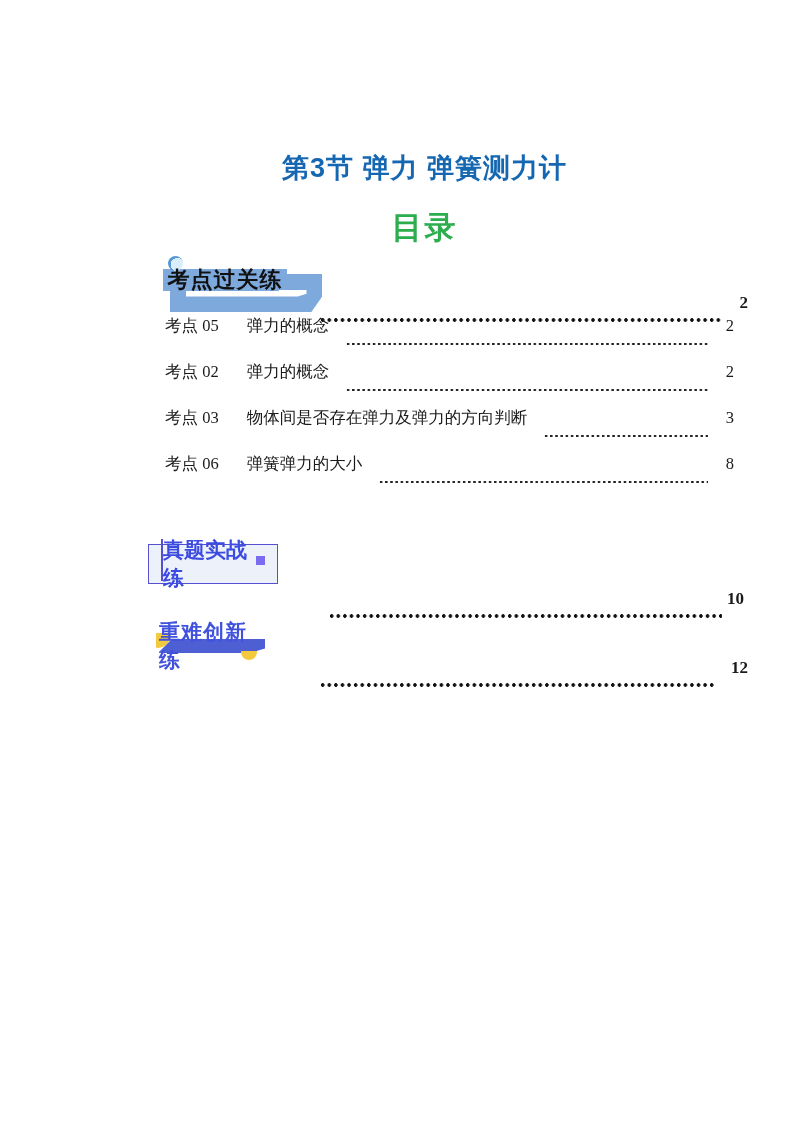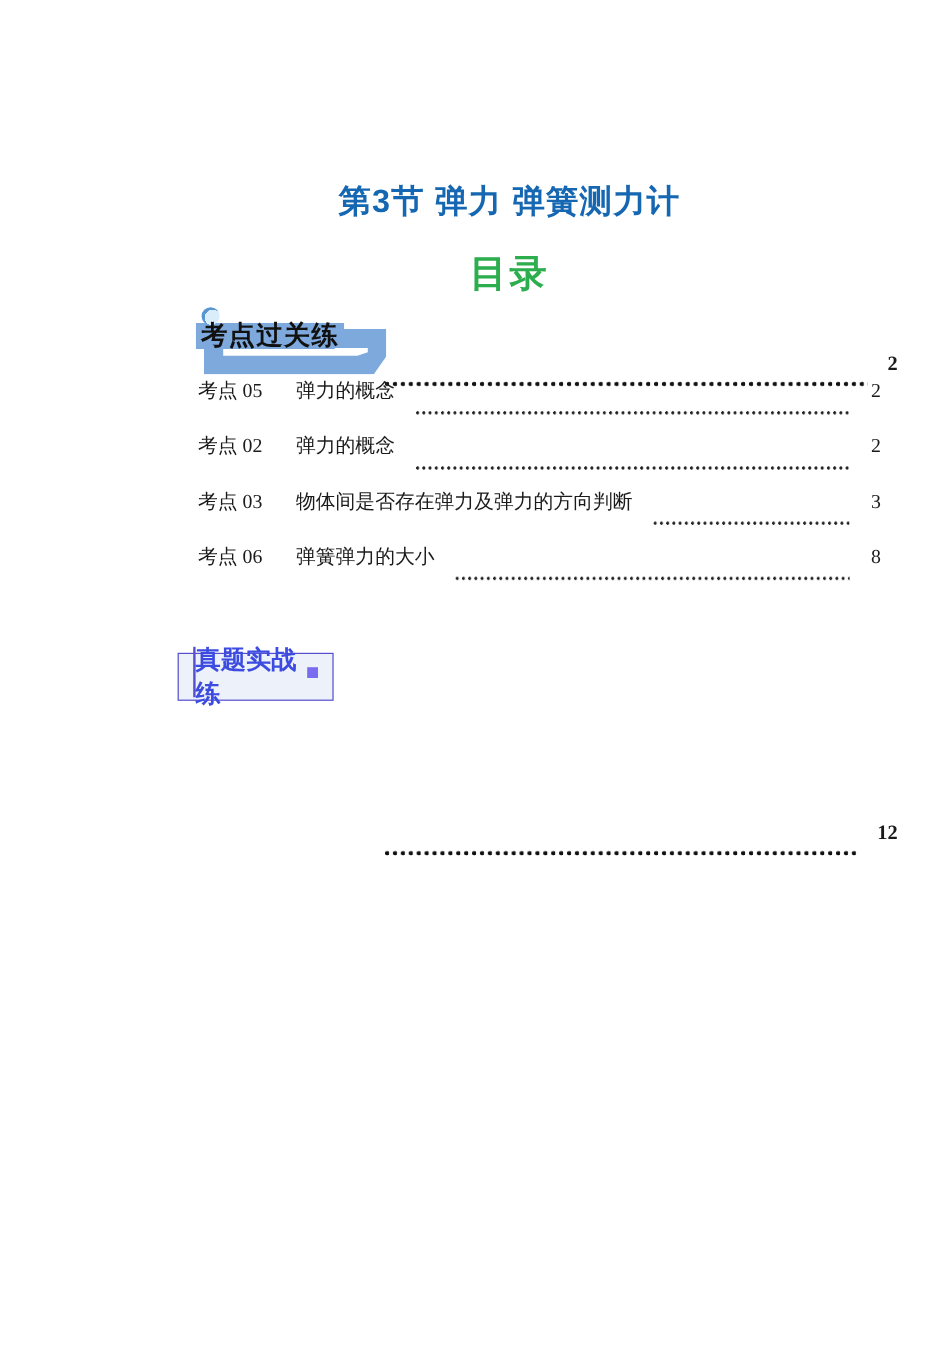--- a/index.html
+++ b/index.html
@@ -157,21 +157,21 @@
   }
   .sec3-yellow-br{
     position:absolute;right:8px;bottom:-7px;width:16px;height:9px;
     background:var(--yellow);
     border-radius:0 0 16px 16px;
   }
   
   #leader-1{left:278px;top:237px;width:442px;}
   #leader-2{left:287px;top:533px;width:429px;}
   #leader-2 .pagenum{margin-left:2px;}
-  #leader-3{left:278px;top:628px;width:442px;}
+  #leader-3{left:278px;top:602px;width:442px;}
 </style>
 </head>
 <body>
 
 <div class="page">
 
   <div class="doc-title">第3节 弹力 弹簧测力计</div>
   <div class="toc-heading">目录</div>
 
   <div class="sec1-box">
@@ -214,19 +214,31 @@
       <div class="dots-thin"></div>
       <span class="pagenum">8</span>
     </div>
   </div>
 
   <div class="sec2-box">
     <div class="sec2-vline"></div>
     <div class="sec2-square"></div>
     <div class="sec2-label">真题实战练</div>
   </div>
-
+  <div class="leader-row" id="leader-2">
+    <div class="dots"></div>
+    <span class="pagenum">10</span>
+  </div>
+
+  <div class="sec3-box">
+    <div class="sec3-yellow-tl"></div>
+    <div class="sec3-shape">
+        <div class="inner"></div>
+      </div>
+    <div class="sec3-yellow-br"></div>
+    <div class="sec3-label">重难创新练</div>
+  </div>
   <div class="leader-row" id="leader-3">
     <div class="dots"></div>
     <span class="pagenum">12</span>
   </div>
 
 </div>
 
 </body></html>

